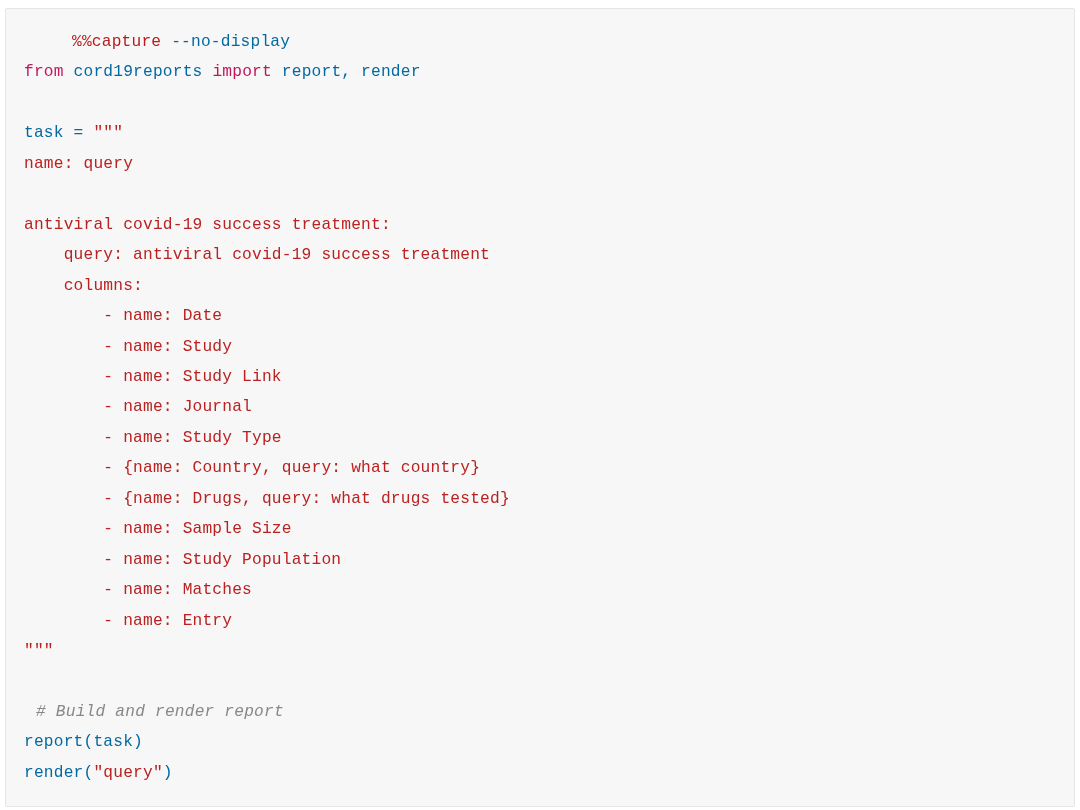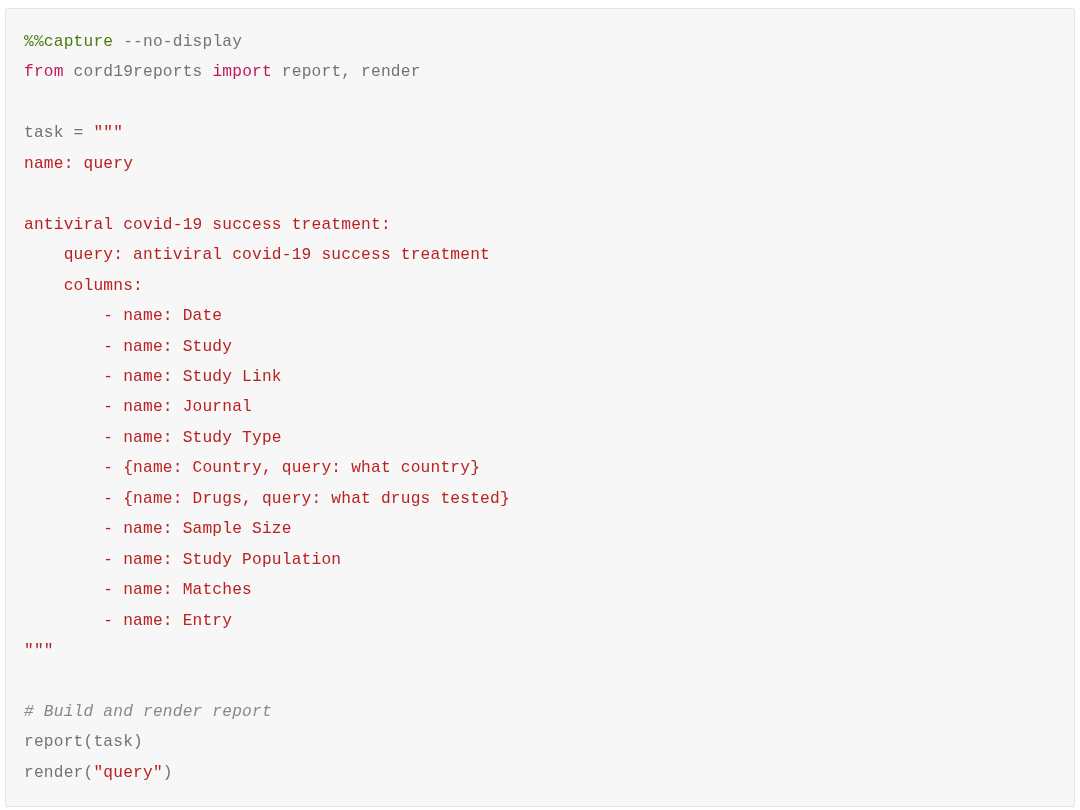--- a/index.html
+++ b/index.html
@@ -14,23 +14,23 @@
       border-radius: 2px;
       padding: 18px 18px;
       font-size: 16.2px;
       line-height: 1.88;
       color: #333;
       white-space: pre;
       overflow-x: auto;
       width: 100%;
       letter-spacing: 0.2px;
     }
-    .magic { color: #4d7c0f; }
+    .magic { color: #b91c1c; margin-left: 48px; }
     .keyword { color: #be185d; font-weight: 500; }
-    .default { color: #737373; }
+    .default { color: #0369a1; }
     .string { color: #ba2121; }
-    .comment { color: #888888; font-style: italic; }
+    .comment { color: #888888; font-style: italic; margin-left: 12px; }
     .line { display: block; min-height: 1.88em; }
   </style>
 </head>
 <body>
 
 <div class="code-block"><span class="line"><span class="magic">%%capture</span><span class="default"> --no-display</span></span><span class="line"><span class="keyword">from</span><span class="default"> cord19reports </span><span class="keyword">import</span><span class="default"> report, render</span></span><span class="line"> </span><span class="line"><span class="default">task = </span><span class="string">"""</span></span><span class="line"><span class="string">name: query</span></span><span class="line"> </span><span class="line"><span class="string">antiviral covid-19 success treatment:</span></span><span class="line"><span class="string">    query: antiviral covid-19 success treatment</span></span><span class="line"><span class="string">    columns:</span></span><span class="line"><span class="string">        - name: Date</span></span><span class="line"><span class="string">        - name: Study</span></span><span class="line"><span class="string">        - name: Study Link</span></span><span class="line"><span class="string">        - name: Journal</span></span><span class="line"><span class="string">        - name: Study Type</span></span><span class="line"><span class="string">        - {name: Country, query: what country}</span></span><span class="line"><span class="string">        - {name: Drugs, query: what drugs tested}</span></span><span class="line"><span class="string">        - name: Sample Size</span></span><span class="line"><span class="string">        - name: Study Population</span></span><span class="line"><span class="string">        - name: Matches</span></span><span class="line"><span class="string">        - name: Entry</span></span><span class="line"><span class="string">"""</span></span><span class="line"> </span><span class="line"><span class="comment"># Build and render report</span></span><span class="line"><span class="default">report(task)</span></span><span class="line"><span class="default">render(</span><span class="string">"query"</span><span class="default">)</span></span></div>
 
 </body></html>

